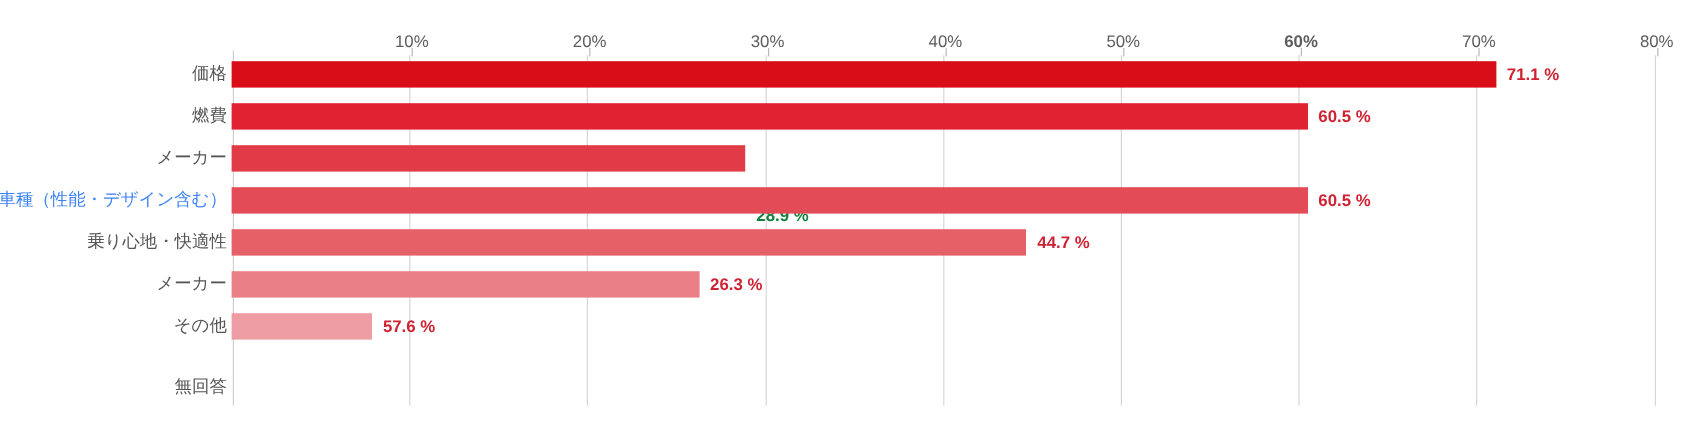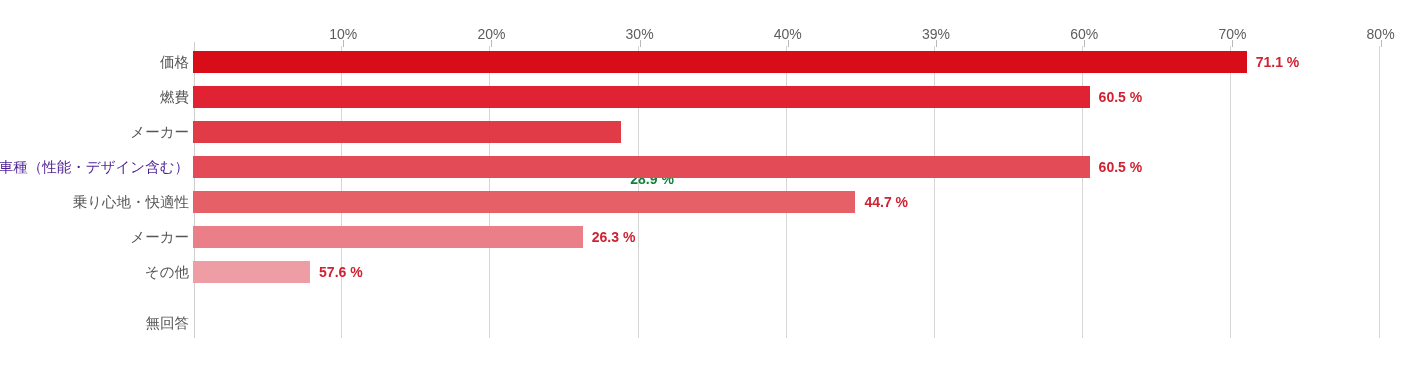--- a/index.html
+++ b/index.html
@@ -102,34 +102,34 @@
   <div id="ticks">
       <div class="tick-mark" style="left: 343.2px;"></div>
       <div class="tick-label" style="left: 343.2px; color: rgb(93, 93, 93);">10%</div>
       <div class="tick-mark" style="left: 491.4px;"></div>
       <div class="tick-label" style="left: 491.4px; color: rgb(93, 93, 93);">20%</div>
       <div class="tick-mark" style="left: 639.6px;"></div>
       <div class="tick-label" style="left: 639.6px; color: rgb(93, 93, 93); text-align: right;">30%</div>
       <div class="tick-mark" style="left: 787.8px;"></div>
       <div class="tick-label" style="left: 787.8px; color: rgb(93, 93, 93);">40%</div>
       <div class="tick-mark" style="left: 936px;"></div>
-      <div class="tick-label" style="left: 936px; color: rgb(93, 93, 93);">39%</div>
+      <div class="tick-label" style="left: 936px; color: rgb(93, 93, 93);">50%</div>
       <div class="tick-mark" style="left: 1084.2px;"></div>
-      <div class="tick-label" style="left: 1084.2px; color: rgb(93, 93, 93);">60%</div>
+      <div class="tick-label" style="left: 1084.2px; color: rgb(93, 93, 93); font-weight: bold;">60%</div>
       <div class="tick-mark" style="left: 1232.4px;"></div>
       <div class="tick-label" style="left: 1232.4px; color: rgb(93, 93, 93);">70%</div>
       <div class="tick-mark" style="left: 1380.6px;"></div>
       <div class="tick-label" style="left: 1380.6px; color: rgb(93, 93, 93);">80%</div>
     </div>
 
   <div id="cat-labels">
       <div class="cat-label" style="top: 51px; color: rgb(85, 85, 85);">価格</div>
       <div class="cat-label" style="top: 86px; color: rgb(85, 85, 85);">燃費</div>
       <div class="cat-label" style="top: 121px; color: rgb(85, 85, 85);">メーカー</div>
-      <div class="cat-label" style="top: 156px; color: #4c1d95;">車種（性能・デザイン含む）</div>
+      <div class="cat-label" style="top: 156px; color: #3b82f6;">車種（性能・デザイン含む）</div>
       <div class="cat-label" style="top: 191px; color: rgb(85, 85, 85);">乗り心地・快適性</div>
       <div class="cat-label" style="top: 226px; color: rgb(85, 85, 85);">メーカー</div>
       <div class="cat-label" style="top: 261px; color: rgb(85, 85, 85);">その他</div>
       <div class="cat-label" style="top: 312px; color: rgb(85, 85, 85);">無回答</div>
     </div>
 
   <div class="plot">
     <div id="gridlines">
         <div class="gridline" style="left: 148.2px; background: rgb(214, 214, 214);"></div>
         <div class="gridline" style="left: 296.4px; background: rgb(214, 214, 214);"></div>

